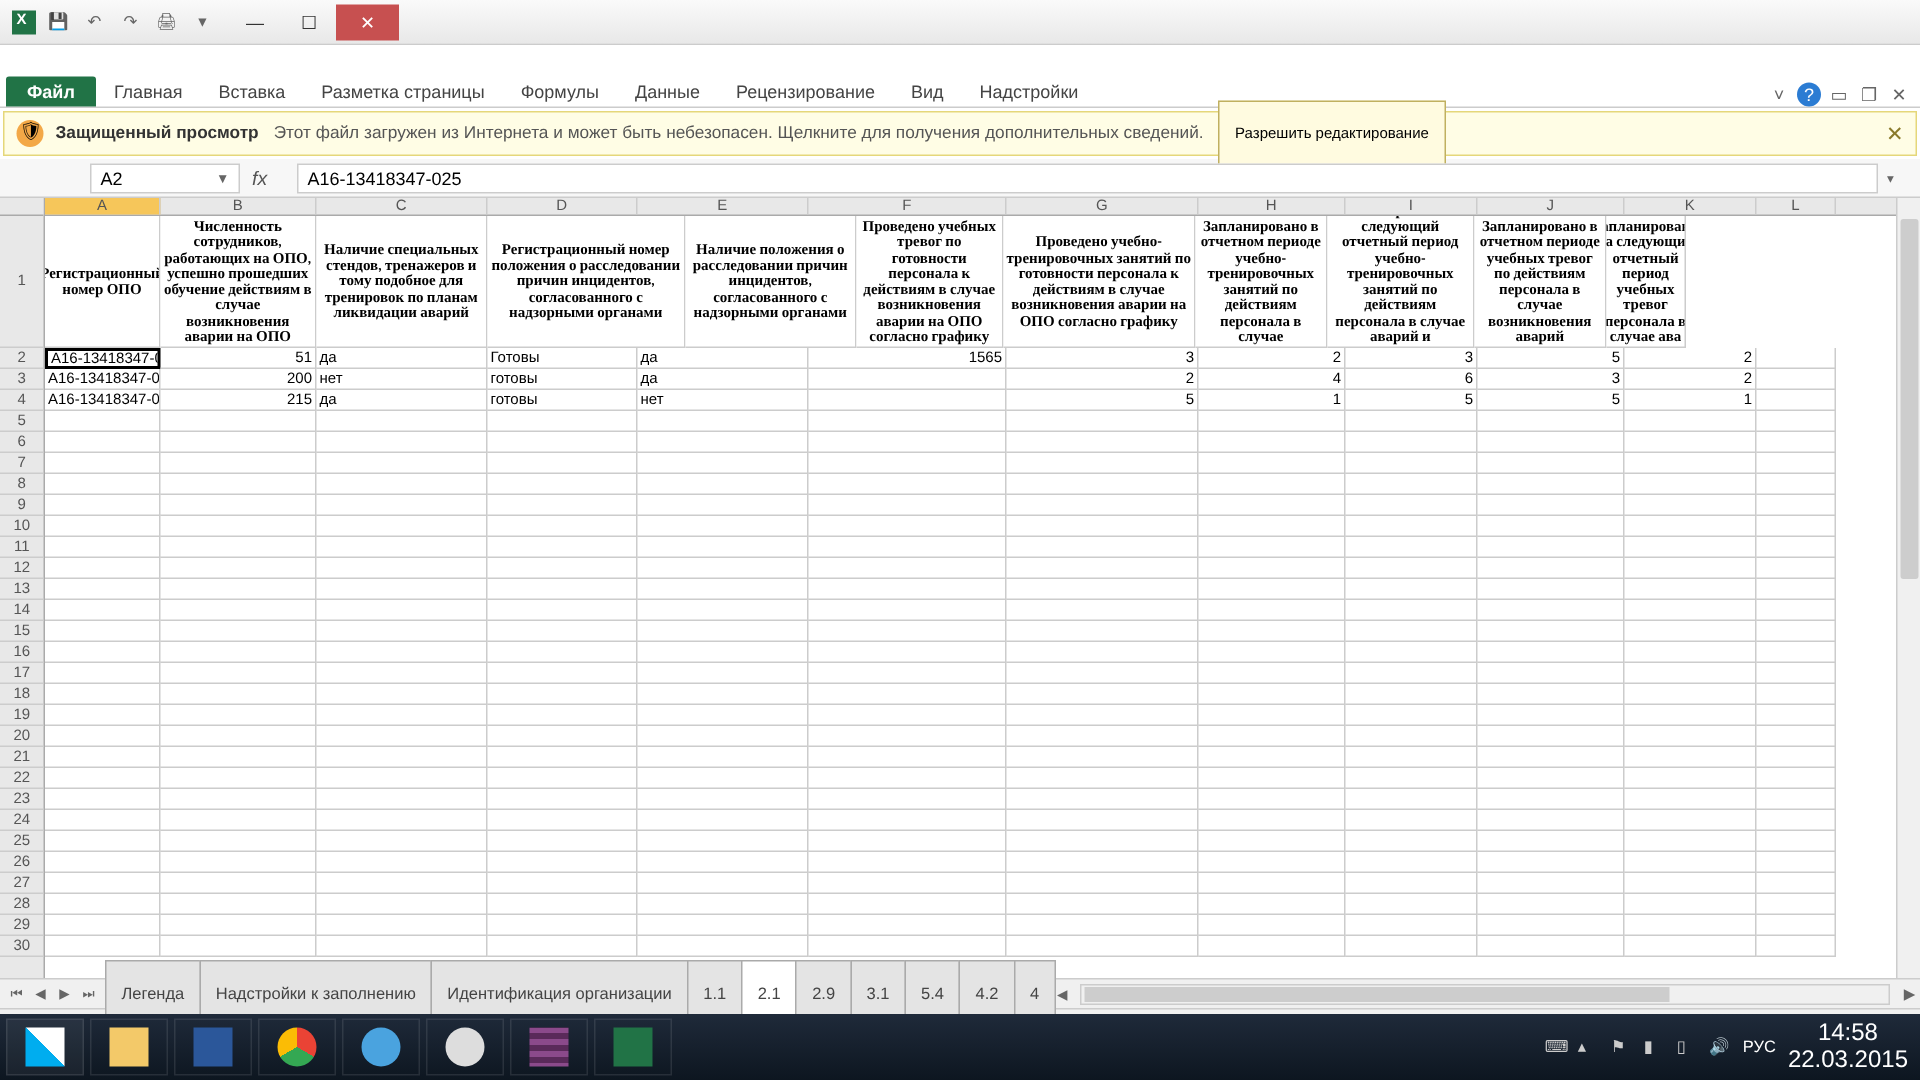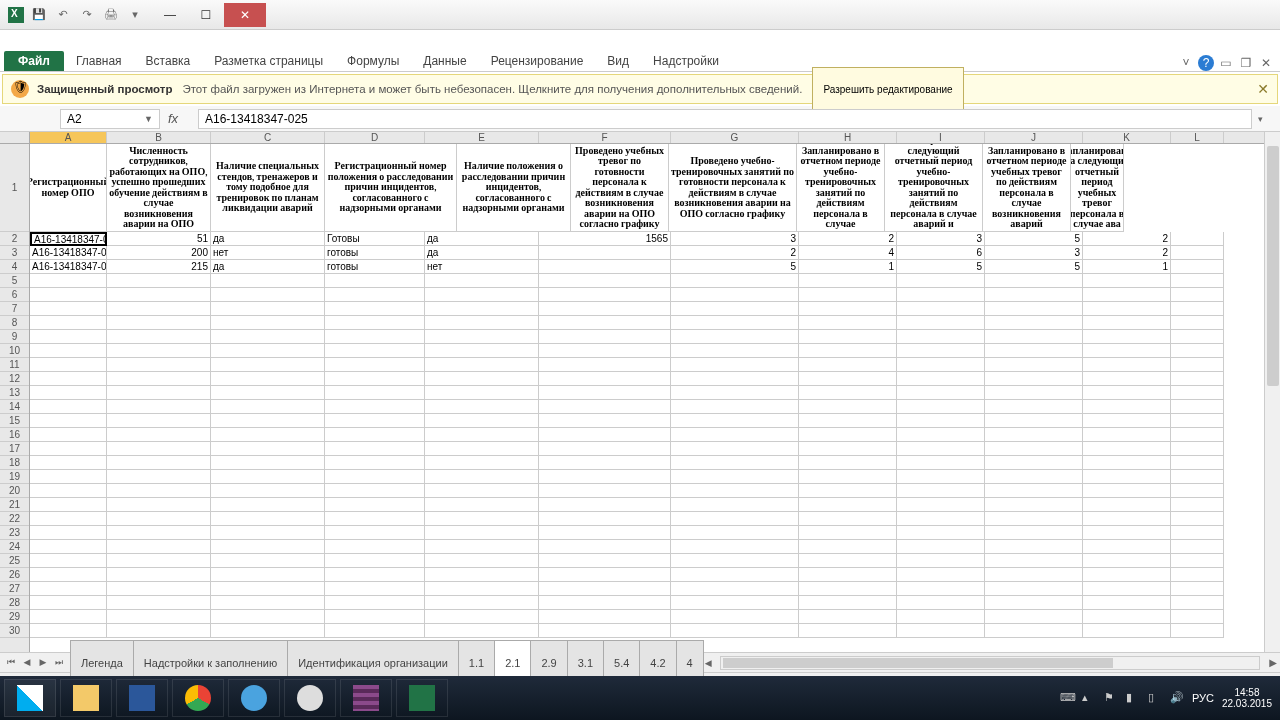--- a/index.html
+++ b/index.html
@@ -81,21 +81,21 @@
 .zoom-slider { width: 100px; height: 4px; background: #ccc; position: relative; }
 .zoom-slider::after { content: ""; position: absolute; left: 44px; top: -4px; width: 8px; height: 12px; background: #888; border-radius: 2px; }
 
 
 .taskbar { position: absolute; bottom: 0; left: 0; right: 0; height: 44px; background: linear-gradient(#1f2a3a,#0d1620); display: flex; align-items: center; padding: 0 4px; }
 .task-btn { width: 52px; height: 38px; display: flex; align-items: center; justify-content: center; margin-right: 4px; border: 1px solid rgba(255,255,255,0.1); }
 .task-btn.start { background: rgba(255,255,255,0.05); }
 .tb-icon { width: 26px; height: 26px; }
 .tray { margin-left: auto; display: flex; align-items: center; gap: 8px; color: #fff; font-size: 11px; padding-right: 4px; }
 .tray-icon { width: 14px; height: 14px; color: #ccc; }
-.clock { text-align: center; line-height: 1.1; font-size: 10px; }
+.clock { text-align: center; line-height: 1.1; font-size: 16px; }
 
 
 .wA { width: 77px; } .wB { width: 104px; } .wC { width: 114px; } .wD { width: 100px; }
 .wE { width: 114px; } .wF { width: 132px; } .wG { width: 128px; } .wH { width: 98px; }
 .wI { width: 88px; } .wJ { width: 98px; } .wK { width: 88px; } .wL { width: 53px; }
 </style>
 </head>
 <body>
 
 <div class="titlebar">

